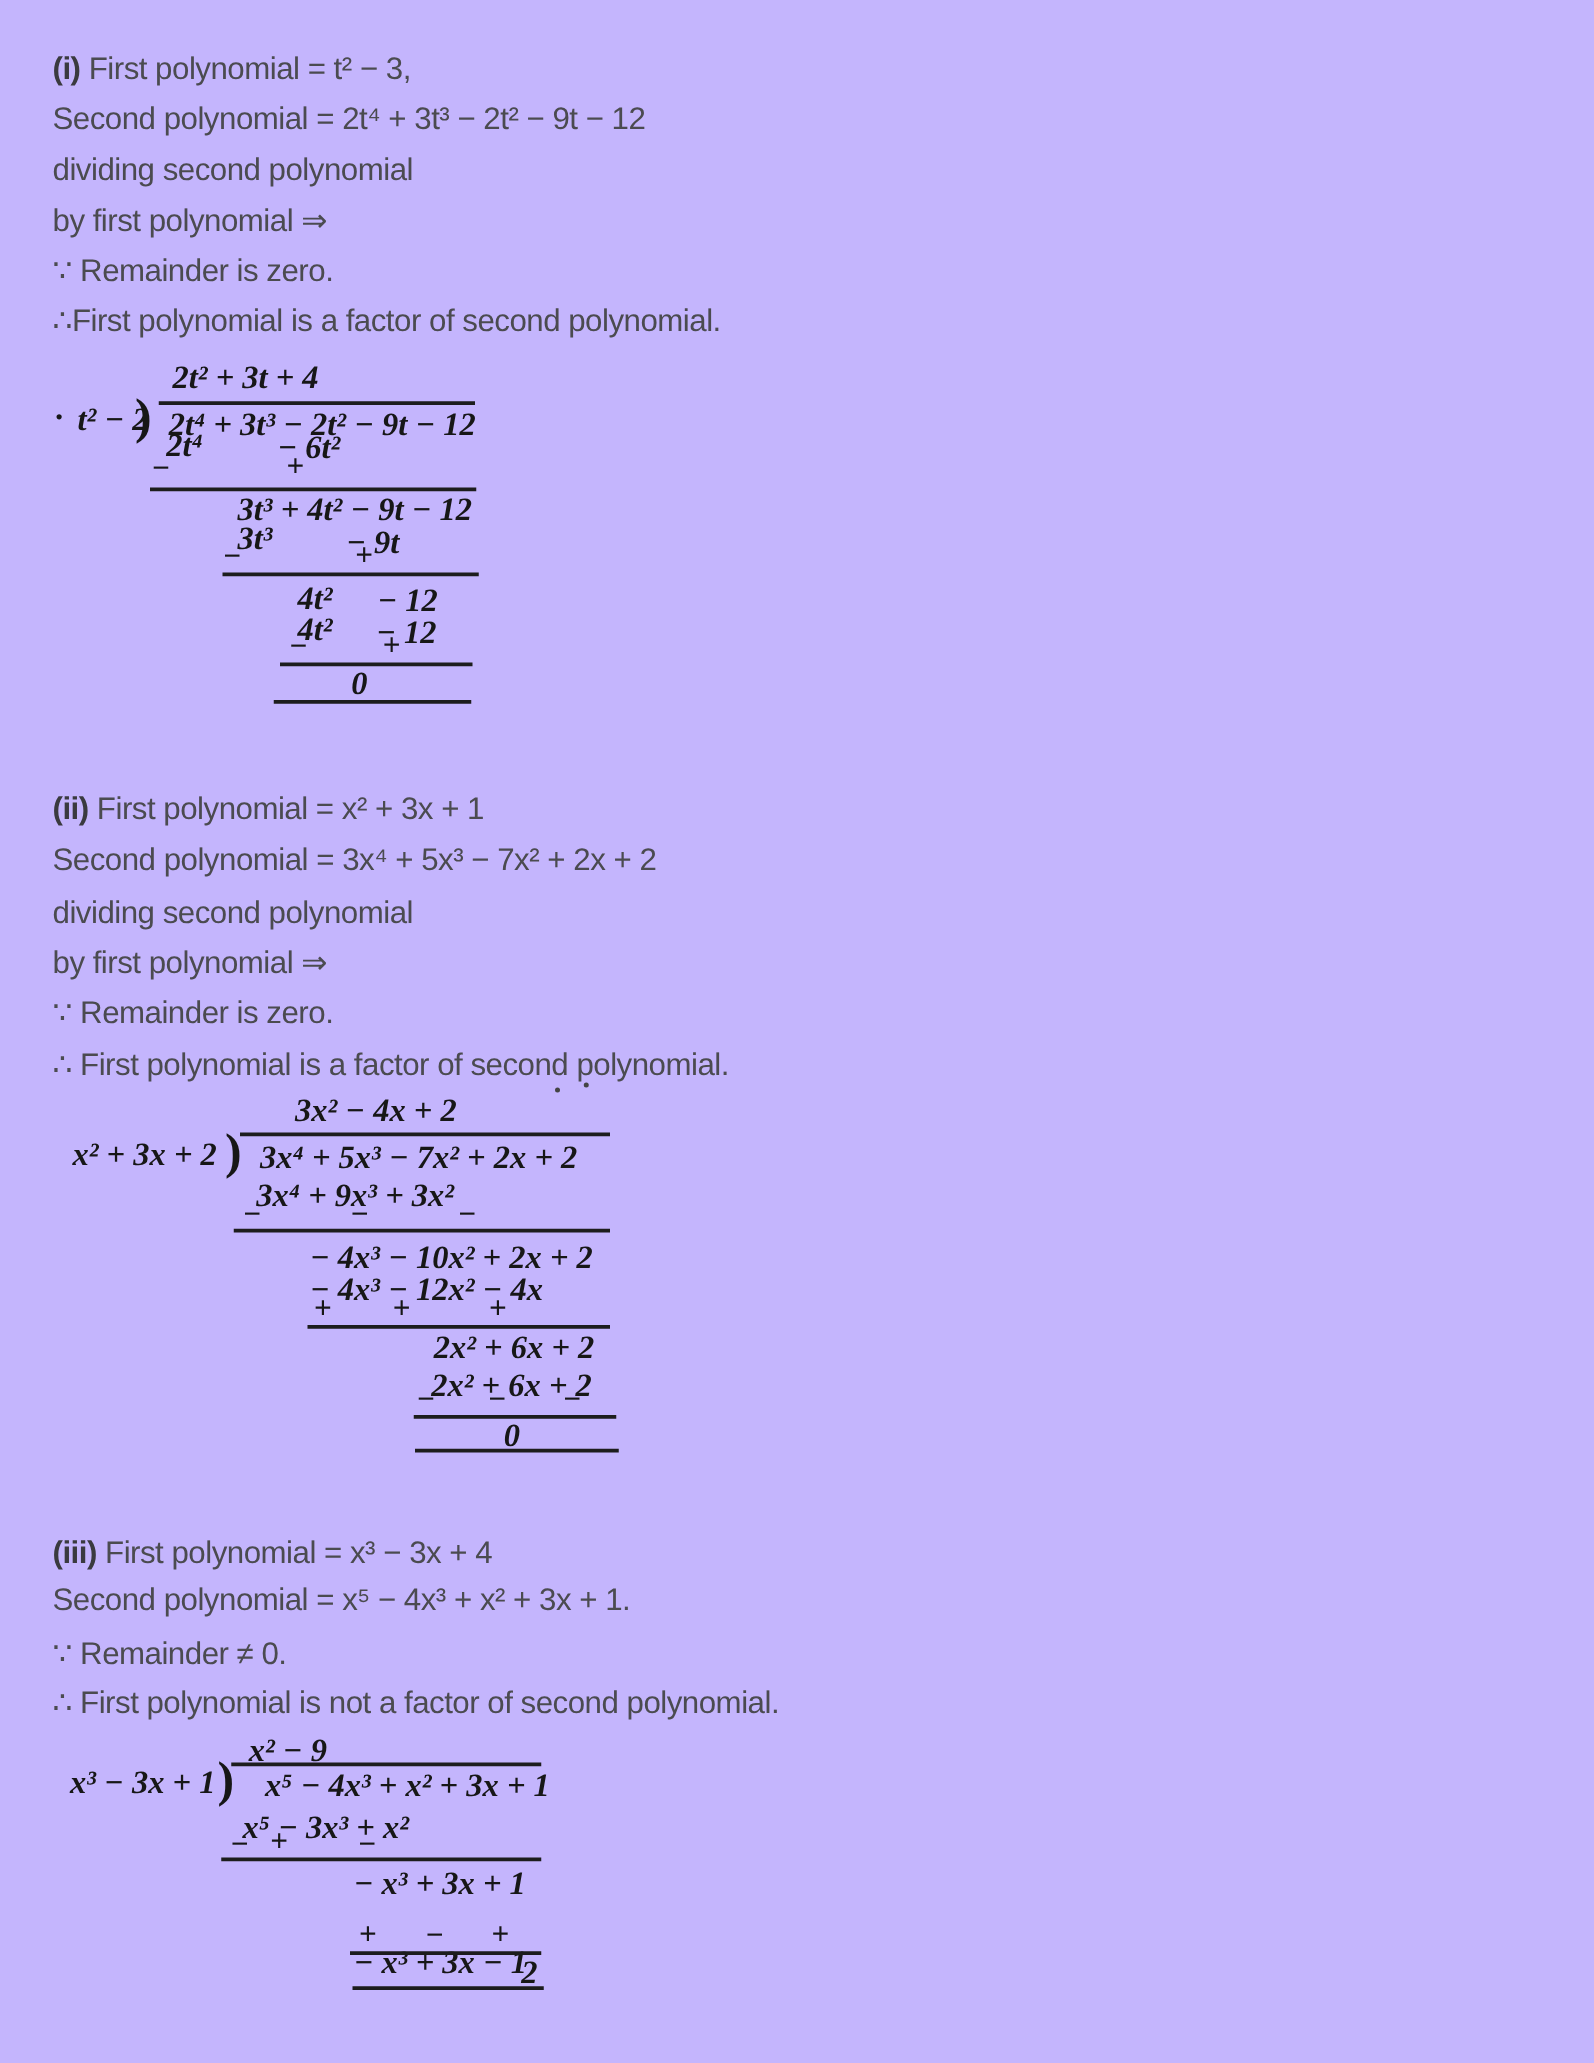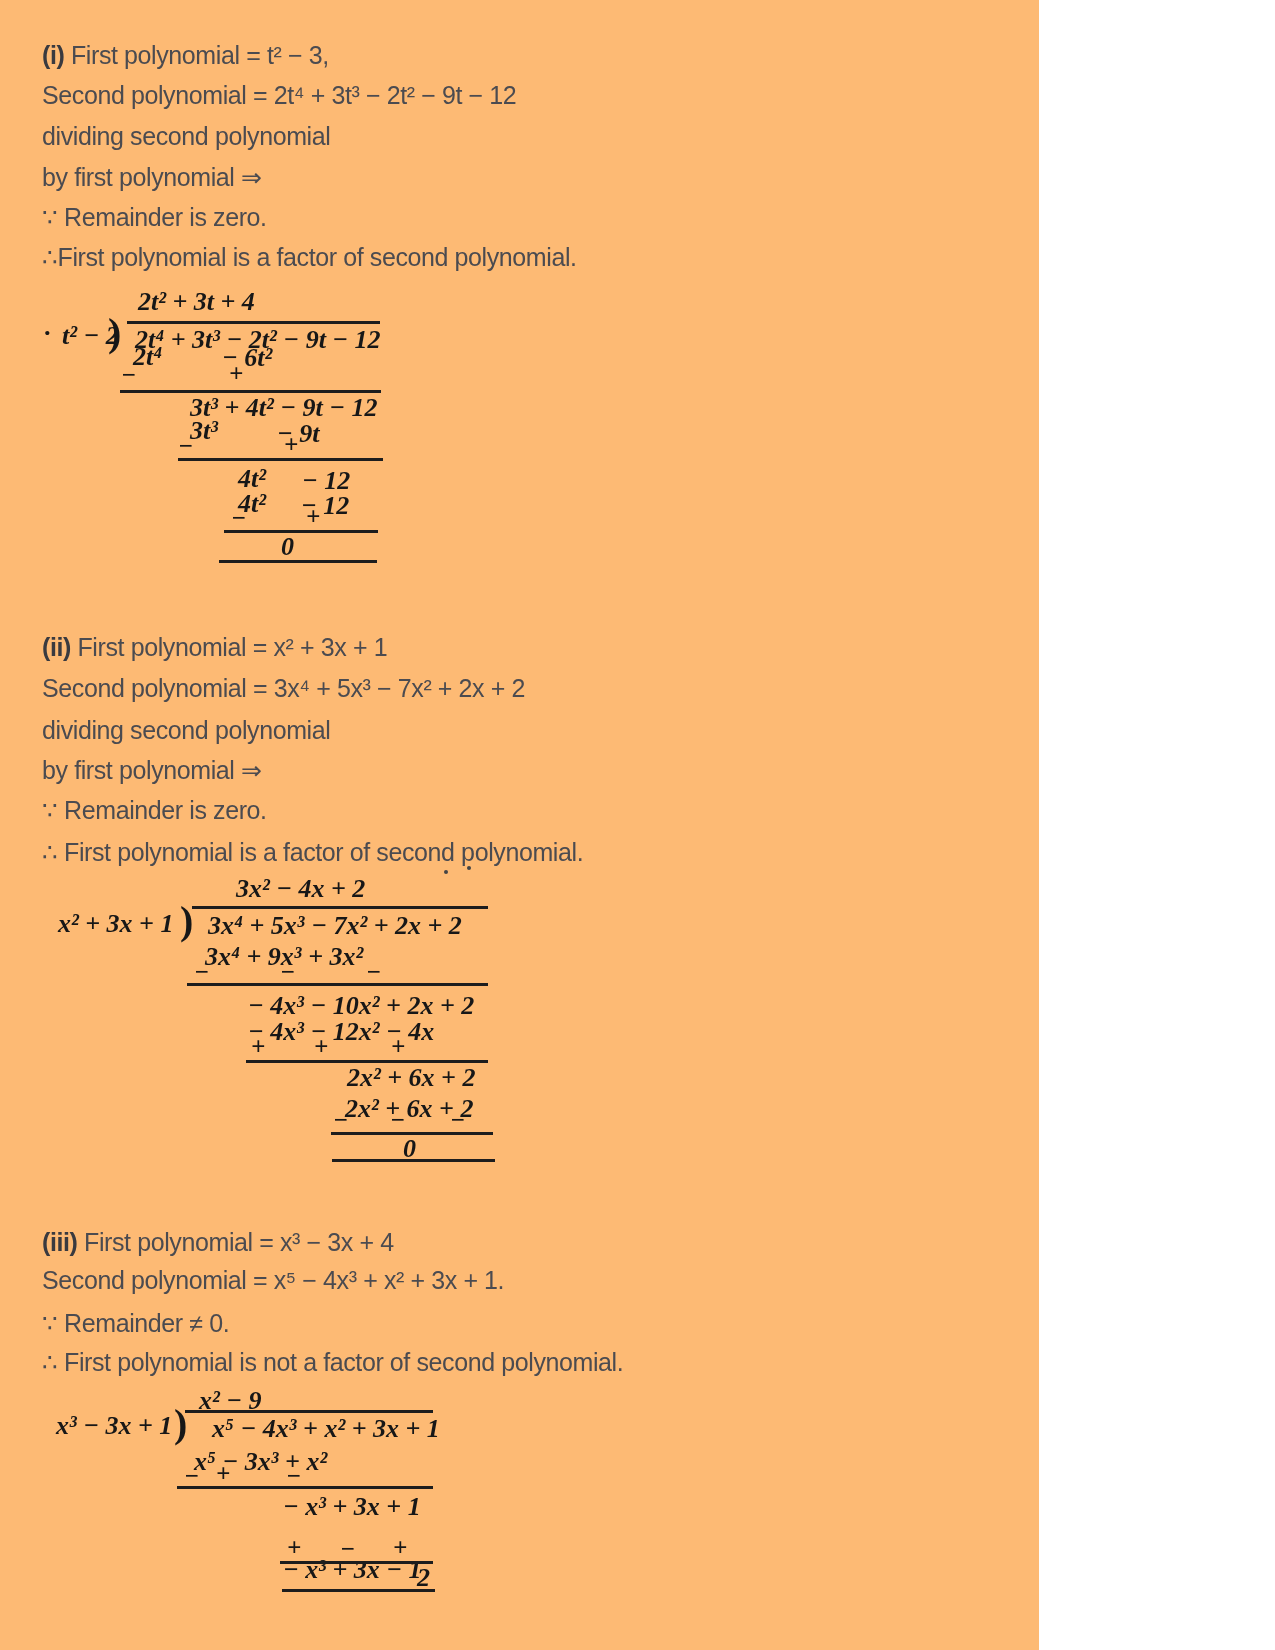--- a/index.html
+++ b/index.html
@@ -1,20 +1,20 @@
 <!DOCTYPE html>
 <html><head>
 <meta charset="utf-8">
 <style>
   html,body { margin:0; padding:0; background:#ffffff; }
   .page {
     position:relative;
-    width:1039px;
+    width:1275px;
     height:1650px;
-    background:#fdba74;
+    background:#c4b5fd;
     overflow:hidden;
     font-family:"Liberation Sans","DejaVu Sans",sans-serif;
   }
   .bodyline {
     position:absolute;
     left:42px;
     font-size:25px;
     letter-spacing:-0.4px;
     line-height:1.2;
     color:#4b4b50;
@@ -105,21 +105,21 @@
     <div class="bodyline" style="top:715px"><b></b><span>dividing second polynomial</span></div>
     <div class="bodyline" style="top:755px"><b></b><span>by first polynomial ⇒</span></div>
     <div class="bodyline" style="top:795px"><b></b><span>∵ Remainder is zero.</span></div>
     <div class="bodyline" style="top:837px"><b></b><span>∴ First polynomial is a factor of second polynomial.</span></div>
   </div>
 
   <div>
     <div class="dot" style="left:444px;top:870px"></div>
     <div class="dot" style="left:467px;top:866px"></div>
     <span class="m" style="left:236px;top:874px">3x² − 4x + 2</span>
-    <span class="m" style="left:58px;top:909px">x² + 3x + 1</span>
+    <span class="m" style="left:58px;top:909px">x² + 3x + 2</span>
     <span class="paren" style="left:180px;top:901px">)</span>
     <div class="hline" style="left:192px;top:906px;width:296px"></div>
     <span class="m" style="left:208px;top:911px">3x⁴ + 5x³ − 7x² + 2x + 2</span>
 
     <span class="m" style="left:205px;top:942px">3x⁴ + 9x³ + 3x²</span>
     <span class="m sign" style="left:194px;top:958px">−</span>
     <span class="m sign" style="left:280px;top:958px">−</span>
     <span class="m sign" style="left:366px;top:958px">−</span>
     <div class="hline" style="left:187px;top:983px;width:301px"></div>
 

